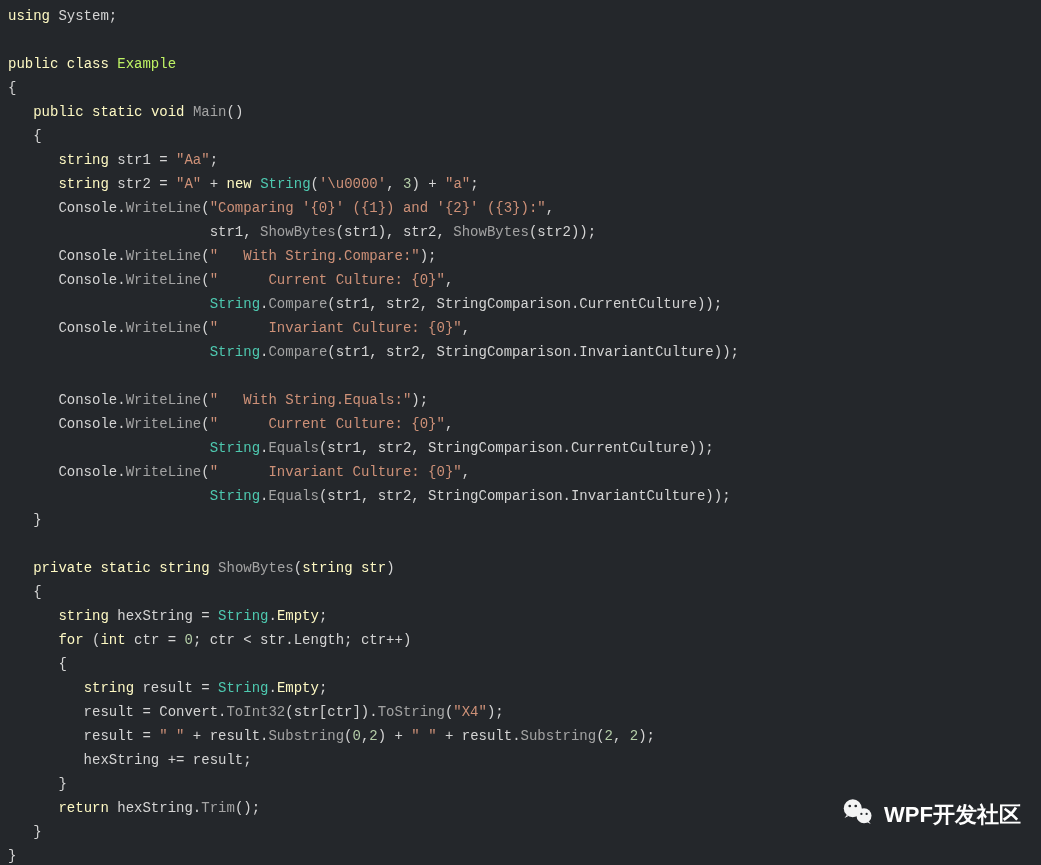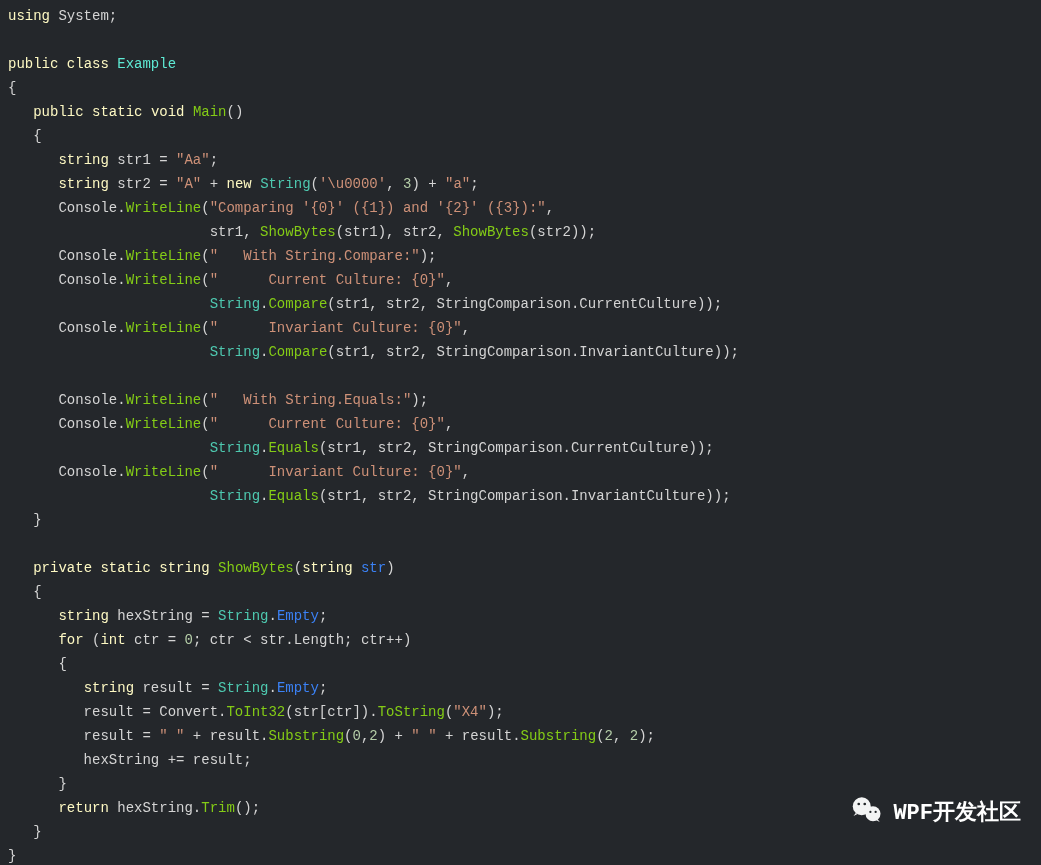--- a/index.html
+++ b/index.html
@@ -15,36 +15,36 @@
     overflow: hidden;
     box-sizing: border-box;
   }
   pre.code-block {
     margin: 0;
     padding: 4px 8px;
     white-space: pre;
     font-family: inherit;
   }
   .kw { color: #fef9c3; }      
-  .cls { color: #5eead4; }     
+  .cls { color: #bef264; }     
   .str { color: #ce9178; }     
   .num { color: #b5cea8; }     
-  .fn  { color: #84cc16; }     
+  .fn  { color: #a3a3a3; }     
   .tp  { color: #4ec9b0; }     
-  .var { color: #3b82f6; }     
+  .var { color: #fef9c3; }     
   .txt { color: #d4d4d4; }
   .watermark {
     position: fixed;
     right: 20px;
     bottom: 30px;
     display: flex;
     align-items: center;
     gap: 8px;
     color: #fff;
-    font-family: Liberation Mono, monospace;
+    font-family: Liberation Sans, sans-serif;
     font-size: 22px;
     font-weight: 600;
     pointer-events: none;
   }
   .watermark svg { width: 36px; height: 36px; opacity: 0.95; }
 </style>
 </head>
 <body>
 
 <pre class="code-block" id="code-container"><div><span class="kw">using</span><span class="txt"> System;</span></div><div>&nbsp;</div><div><span class="kw">public</span><span class="txt"> </span><span class="kw">class</span><span class="txt"> </span><span class="cls">Example</span></div><div><span class="txt">{</span></div><div><span class="txt">   </span><span class="kw">public</span><span class="txt"> </span><span class="kw">static</span><span class="txt"> </span><span class="kw">void</span><span class="txt"> </span><span class="fn">Main</span><span class="txt">()</span></div><div><span class="txt">   {</span></div><div><span class="txt">      </span><span class="kw">string</span><span class="txt"> str1 = </span><span class="str">"Aa"</span><span class="txt">;</span></div><div><span class="txt">      </span><span class="kw">string</span><span class="txt"> str2 = </span><span class="str">"A"</span><span class="txt"> + </span><span class="kw">new</span><span class="txt"> </span><span class="tp">String</span><span class="txt">(</span><span class="str">'\u0000'</span><span class="txt">, </span><span class="num">3</span><span class="txt">) + </span><span class="str">"a"</span><span class="txt">;</span></div><div><span class="txt">      Console.</span><span class="fn">WriteLine</span><span class="txt">(</span><span class="str">"Comparing '{0}' ({1}) and '{2}' ({3}):"</span><span class="txt">,</span></div><div><span class="txt">                        str1, </span><span class="fn">ShowBytes</span><span class="txt">(str1), str2, </span><span class="fn">ShowBytes</span><span class="txt">(str2));</span></div><div><span class="txt">      Console.</span><span class="fn">WriteLine</span><span class="txt">(</span><span class="str">"   With String.Compare:"</span><span class="txt">);</span></div><div><span class="txt">      Console.</span><span class="fn">WriteLine</span><span class="txt">(</span><span class="str">"      Current Culture: {0}"</span><span class="txt">,</span></div><div><span class="txt">                        </span><span class="tp">String</span><span class="txt">.</span><span class="fn">Compare</span><span class="txt">(str1, str2, StringComparison.CurrentCulture));</span></div><div><span class="txt">      Console.</span><span class="fn">WriteLine</span><span class="txt">(</span><span class="str">"      Invariant Culture: {0}"</span><span class="txt">,</span></div><div><span class="txt">                        </span><span class="tp">String</span><span class="txt">.</span><span class="fn">Compare</span><span class="txt">(str1, str2, StringComparison.InvariantCulture));</span></div><div>&nbsp;</div><div><span class="txt">      Console.</span><span class="fn">WriteLine</span><span class="txt">(</span><span class="str">"   With String.Equals:"</span><span class="txt">);</span></div><div><span class="txt">      Console.</span><span class="fn">WriteLine</span><span class="txt">(</span><span class="str">"      Current Culture: {0}"</span><span class="txt">,</span></div><div><span class="txt">                        </span><span class="tp">String</span><span class="txt">.</span><span class="fn">Equals</span><span class="txt">(str1, str2, StringComparison.CurrentCulture));</span></div><div><span class="txt">      Console.</span><span class="fn">WriteLine</span><span class="txt">(</span><span class="str">"      Invariant Culture: {0}"</span><span class="txt">,</span></div><div><span class="txt">                        </span><span class="tp">String</span><span class="txt">.</span><span class="fn">Equals</span><span class="txt">(str1, str2, StringComparison.InvariantCulture));</span></div><div><span class="txt">   }</span></div><div>&nbsp;</div><div><span class="txt">   </span><span class="kw">private</span><span class="txt"> </span><span class="kw">static</span><span class="txt"> </span><span class="kw">string</span><span class="txt"> </span><span class="fn">ShowBytes</span><span class="txt">(</span><span class="kw">string</span><span class="txt"> </span><span class="var">str</span><span class="txt">)</span></div><div><span class="txt">   {</span></div><div><span class="txt">      </span><span class="kw">string</span><span class="txt"> hexString = </span><span class="tp">String</span><span class="txt">.</span><span class="var">Empty</span><span class="txt">;</span></div><div><span class="txt">      </span><span class="kw">for</span><span class="txt"> (</span><span class="kw">int</span><span class="txt"> ctr = </span><span class="num">0</span><span class="txt">; ctr &lt; str.Length; ctr++)</span></div><div><span class="txt">      {</span></div><div><span class="txt">         </span><span class="kw">string</span><span class="txt"> result = </span><span class="tp">String</span><span class="txt">.</span><span class="var">Empty</span><span class="txt">;</span></div><div><span class="txt">         result = Convert.</span><span class="fn">ToInt32</span><span class="txt">(str[ctr]).</span><span class="fn">ToString</span><span class="txt">(</span><span class="str">"X4"</span><span class="txt">);</span></div><div><span class="txt">         result = </span><span class="str">" "</span><span class="txt"> + result.</span><span class="fn">Substring</span><span class="txt">(</span><span class="num">0</span><span class="txt">,</span><span class="num">2</span><span class="txt">) + </span><span class="str">" "</span><span class="txt"> + result.</span><span class="fn">Substring</span><span class="txt">(</span><span class="num">2</span><span class="txt">, </span><span class="num">2</span><span class="txt">);</span></div><div><span class="txt">         hexString += result;</span></div><div><span class="txt">      }</span></div><div><span class="txt">      </span><span class="kw">return</span><span class="txt"> hexString.</span><span class="fn">Trim</span><span class="txt">();</span></div><div><span class="txt">   }</span></div><div><span class="txt">}</span></div></pre>

